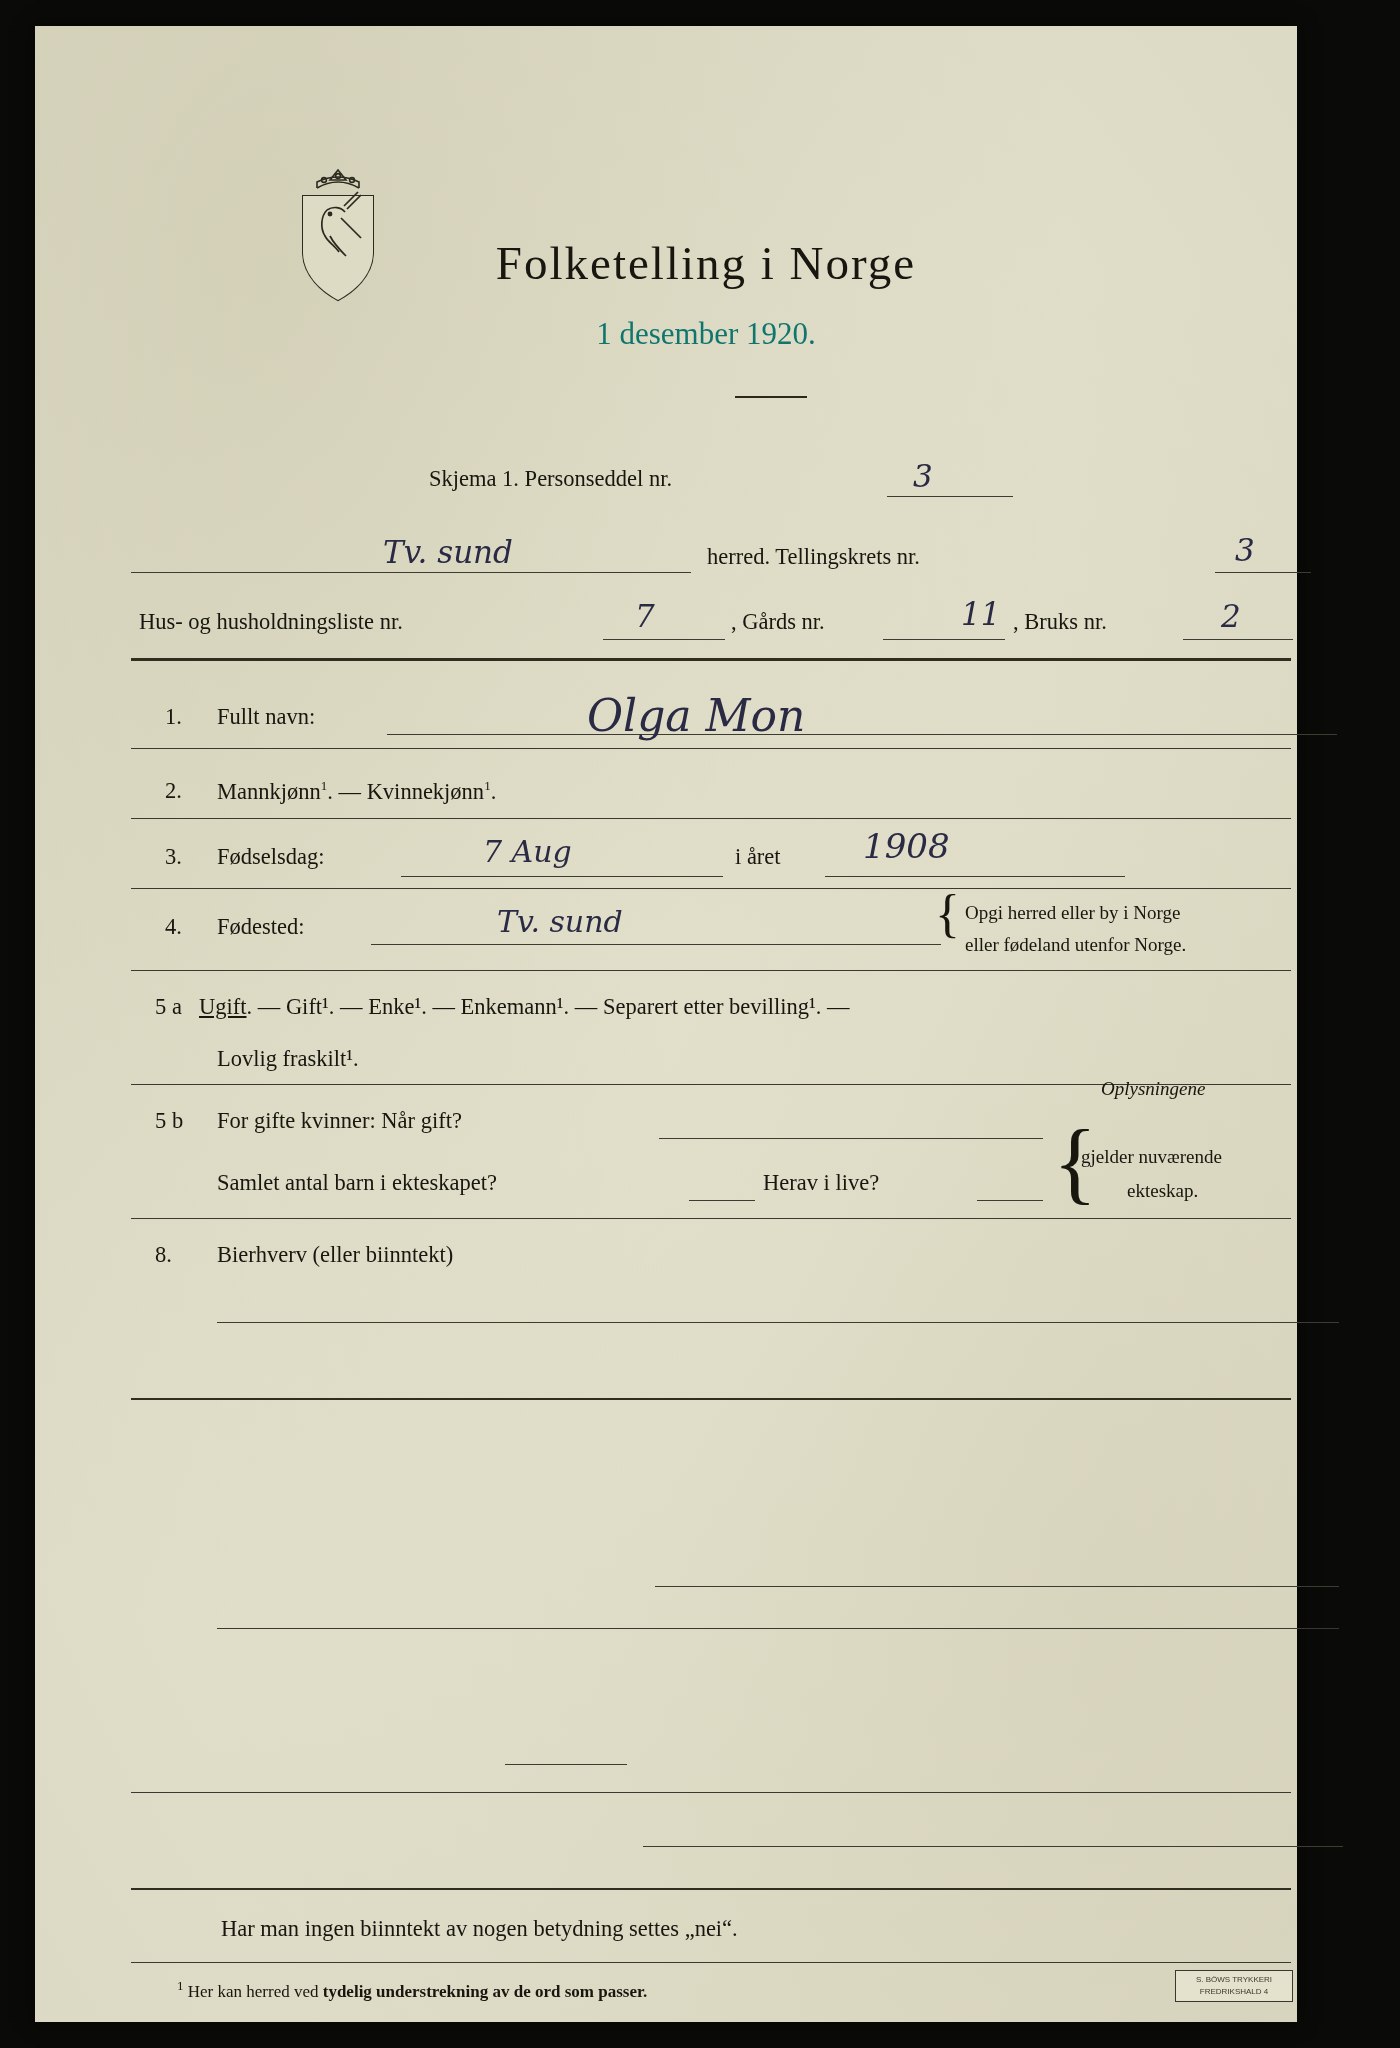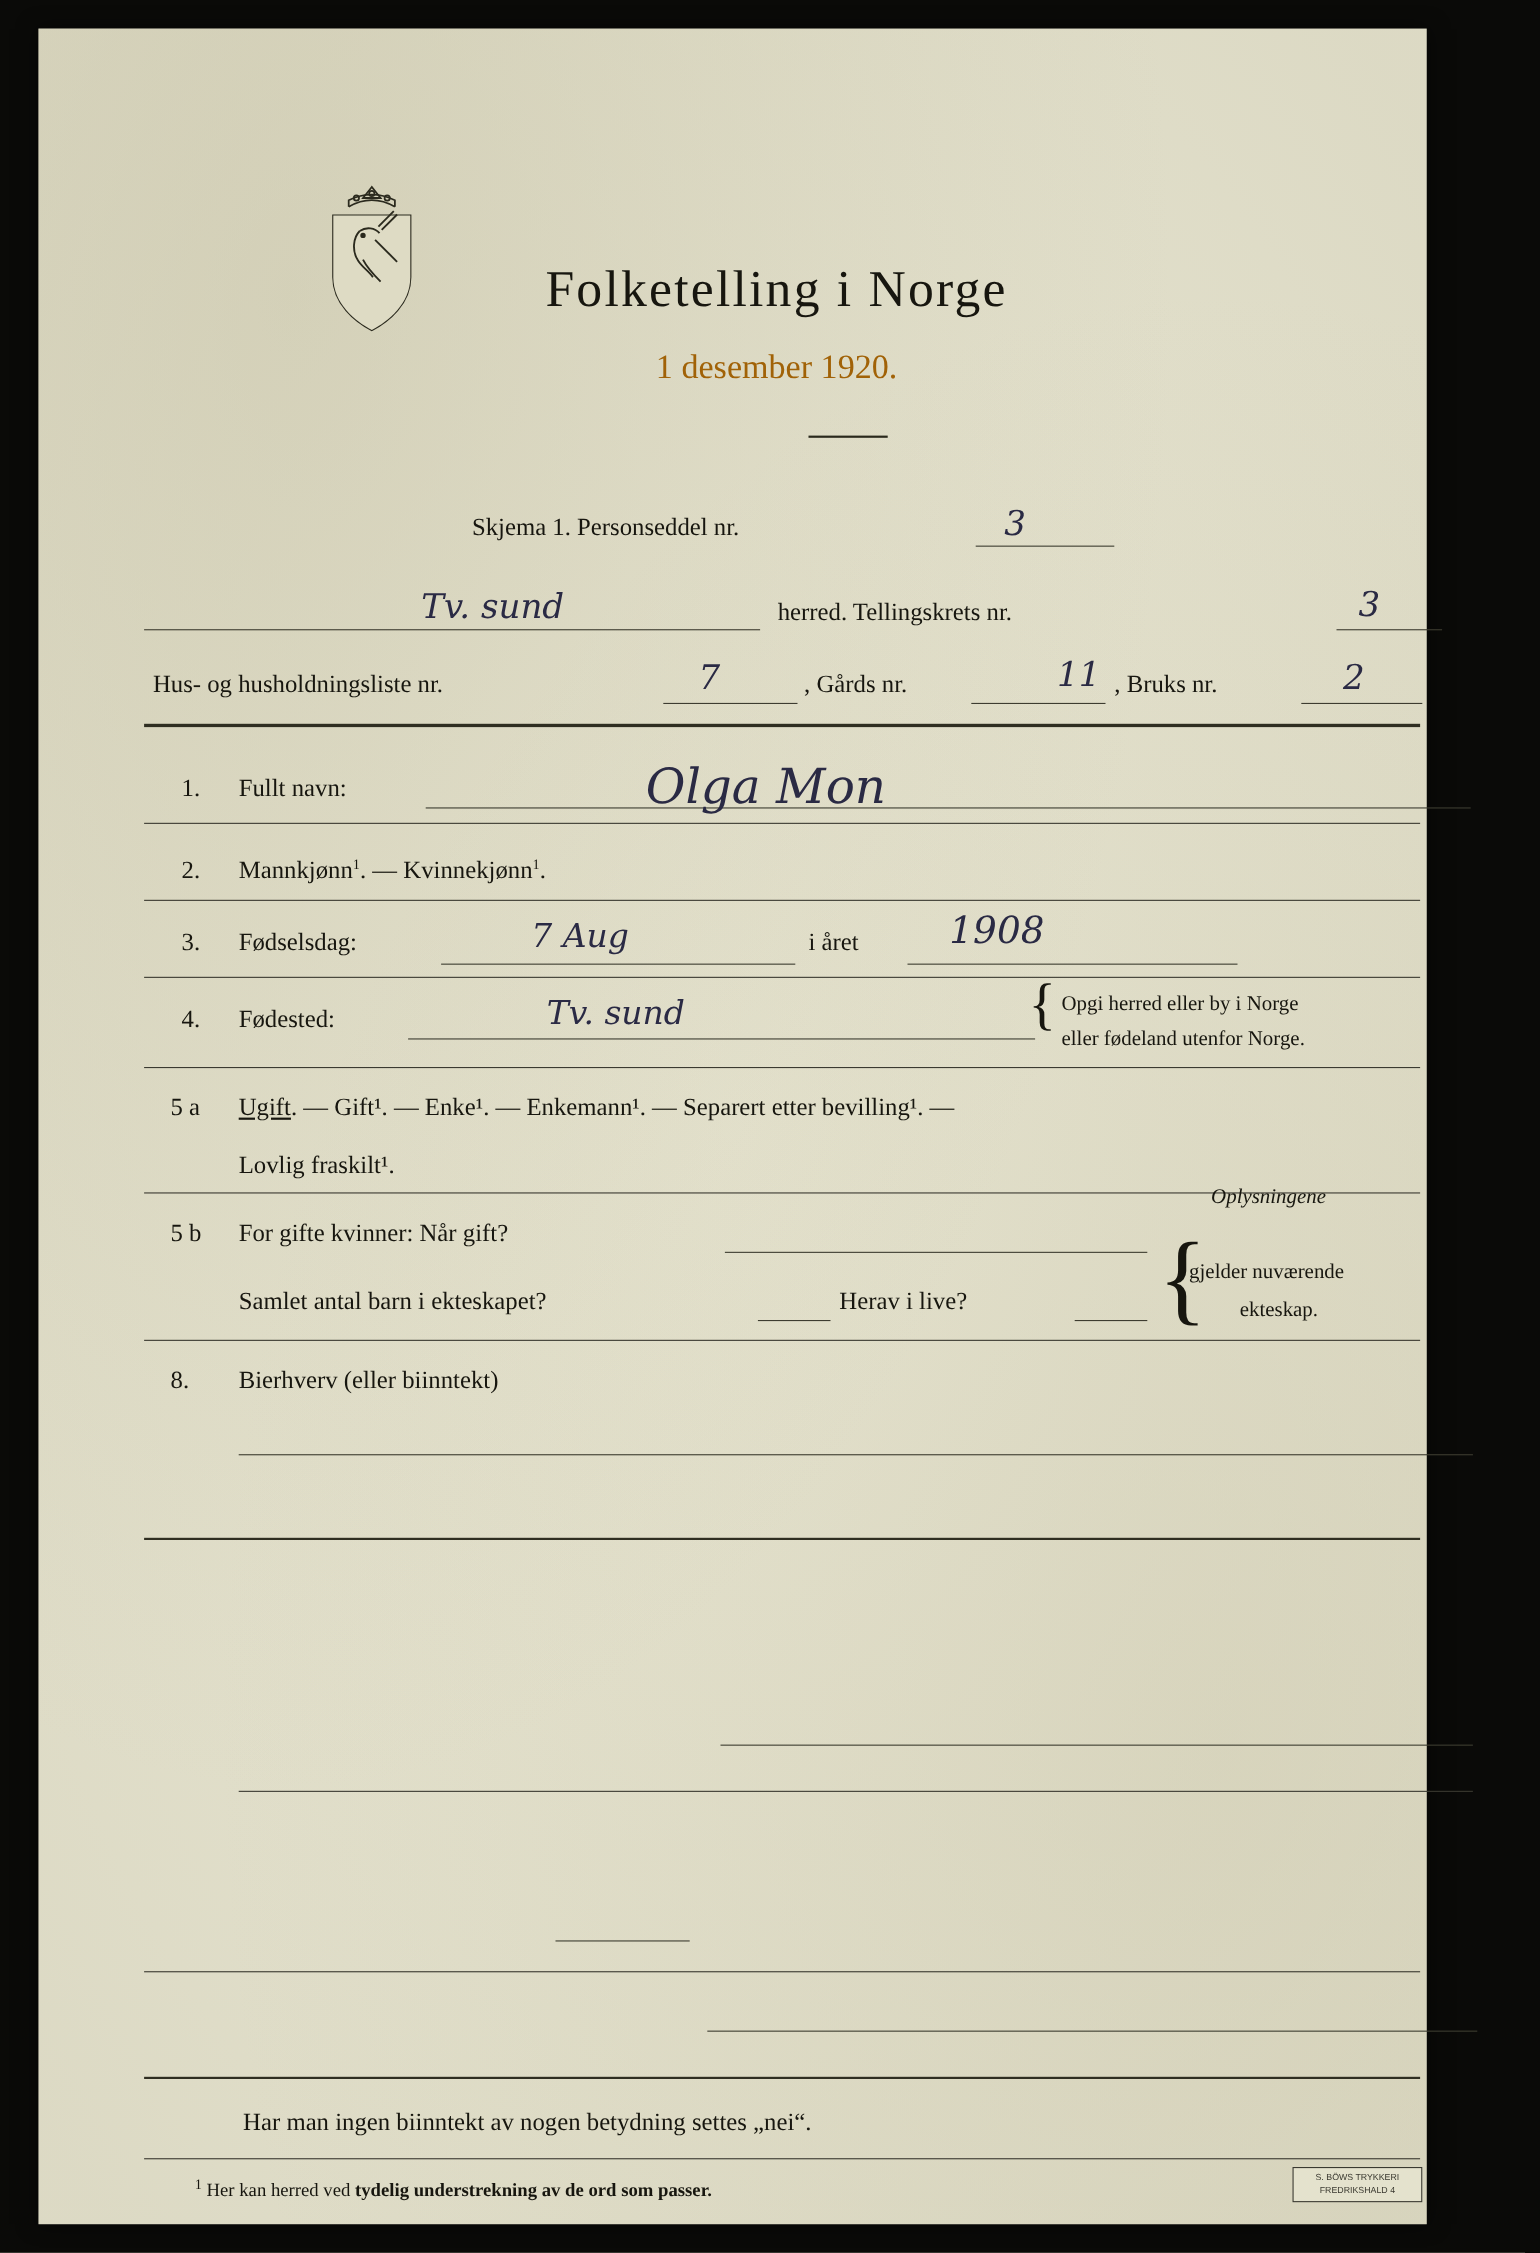--- a/index.html
+++ b/index.html
@@ -32,21 +32,21 @@
     position:absolute; left:262px; top:140px; width:82px; height:138px;
   }
   .title{
     position:absolute; left:0; right:0; top:210px;
     text-align:center;
     font-size:47px; letter-spacing:2px; color:#17160f;
   }
   .title .t{ margin-left:80px; }
   .subtitle{
     position:absolute; left:0; right:0; top:290px;
-    text-align:center; font-size:31px; color:#a16207;
+    text-align:center; font-size:31px; color:#0f766e;
   }
   .subtitle .s{ margin-left:80px; }
   .rule-short{
     position:absolute; left:700px; top:370px; width:72px; height:2px;
     background:#2a291c;
   }
 
   
   .fline{ position:absolute; font-size:22.5px; color:#17160f; white-space:nowrap;}
   .hand{
@@ -168,21 +168,21 @@
   <div class="num" style="left:130px; top:888px;">4.</div>
   <div class="txt" style="left:182px; top:888px;">Fødested:</div>
   <div class="dotline" style="left:336px; top:918px; width:570px;"></div>
   <div class="hand" style="position:absolute; left:462px; top:878px; font-size:30px;">Tv. sund</div>
   <div class="brace" style="left:900px; top:862px;">{</div>
   <div class="txt small" style="left:930px; top:876px;">Opgi herred eller by i Norge</div>
   <div class="txt small" style="left:930px; top:908px;">eller fødeland utenfor Norge.</div>
   <div class="sepline" style="top:944px;"></div>
 
   <div class="num" style="left:120px; top:968px;">5 a</div>
-  <div class="txt" style="left:182px; top:968px;"><span class="u">Ugift</span><span>. — Gift¹. — Enke¹. — Enkemann¹. — Separert etter bevilling¹. —</span></div>
+  <div class="txt" style="left:164px; top:968px;"><span class="u">Ugift</span><span>. — Gift¹. — Enke¹. — Enkemann¹. — Separert etter bevilling¹. —</span></div>
   <div class="txt" style="left:182px; top:1020px;">Lovlig fraskilt¹.</div>
   <div class="sepline" style="top:1058px;"></div>
 
   <div class="num" style="left:120px; top:1082px;">5 b</div>
   <div class="txt" style="left:182px; top:1082px;">For gifte kvinner:   Når gift?</div>
   <div class="dotline" style="left:624px; top:1112px; width:384px;"></div>
   <div class="txt" style="left:182px; top:1144px;">Samlet antal barn i ekteskapet?</div>
   <div class="dotline" style="left:654px; top:1174px; width:66px;"></div>
   <div class="txt" style="left:728px; top:1144px;">Herav i live?</div>
   <div class="dotline" style="left:942px; top:1174px; width:66px;"></div>

